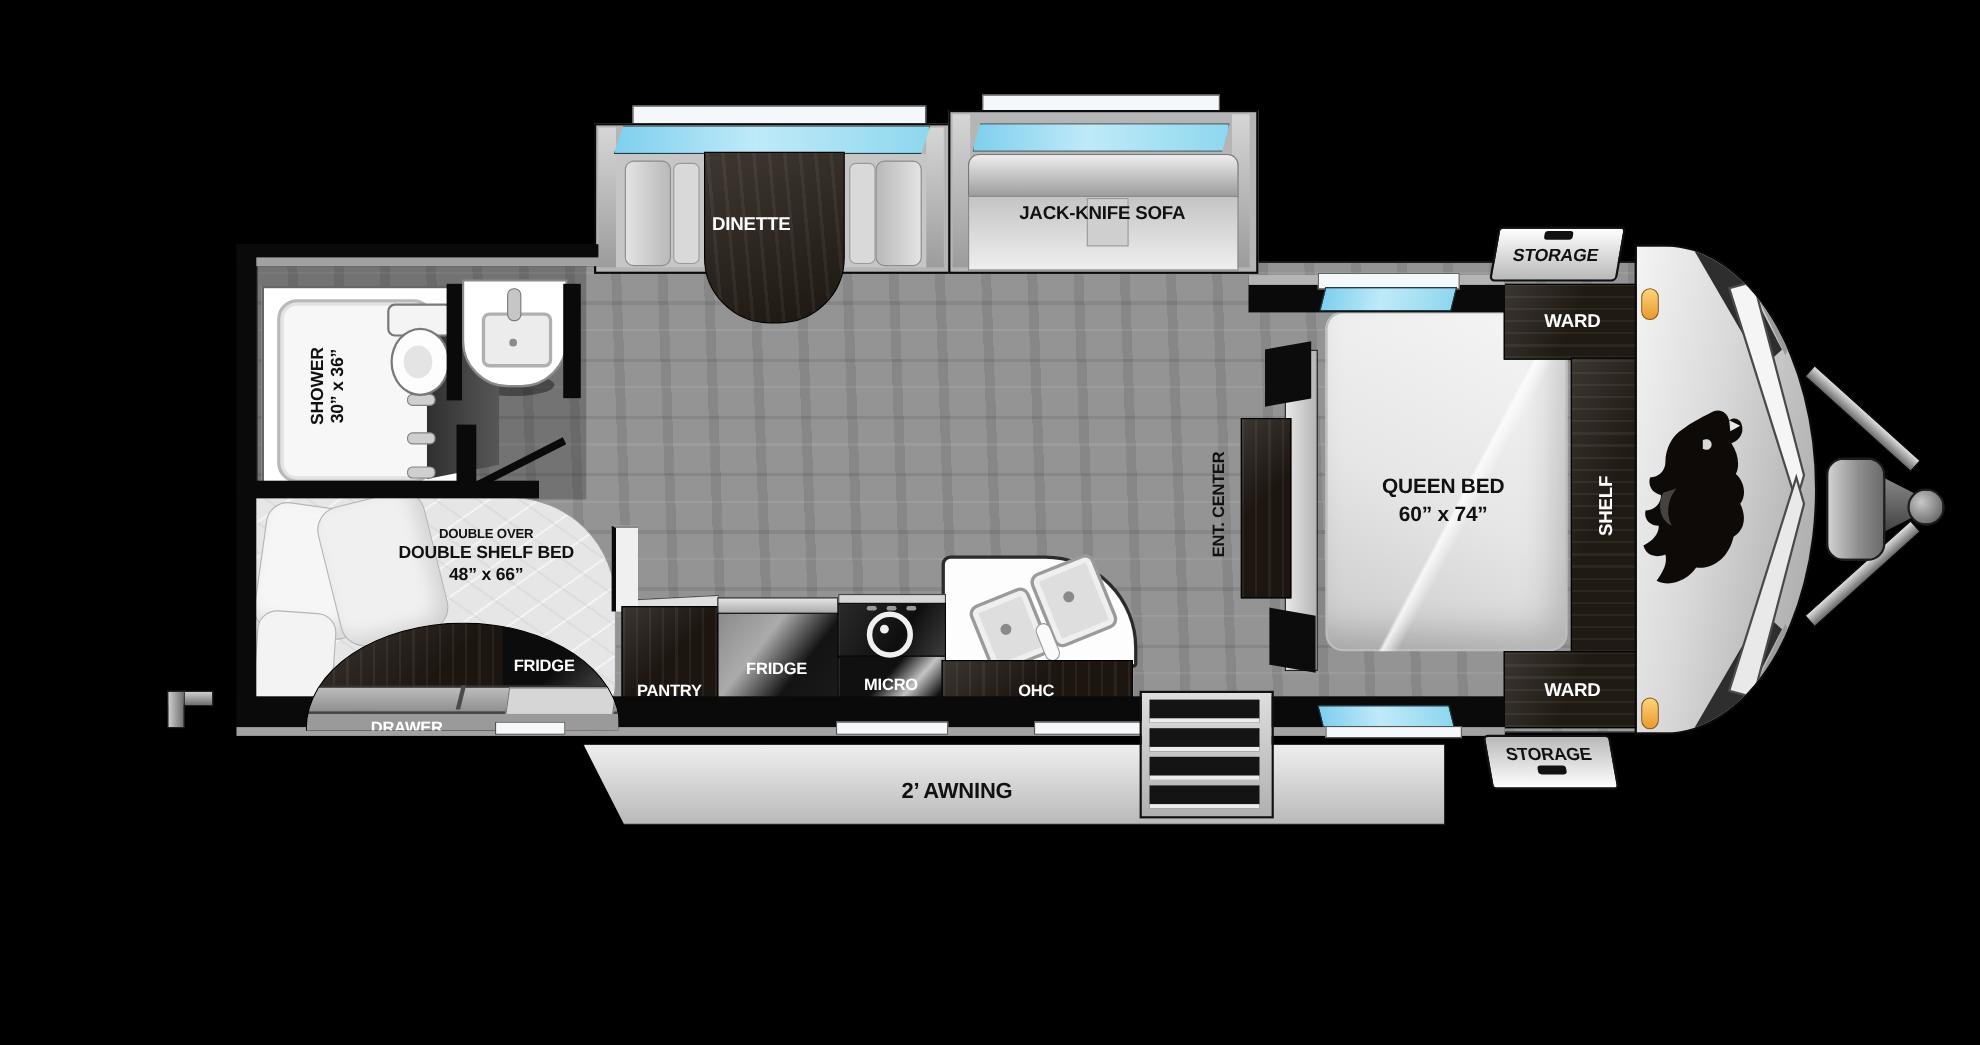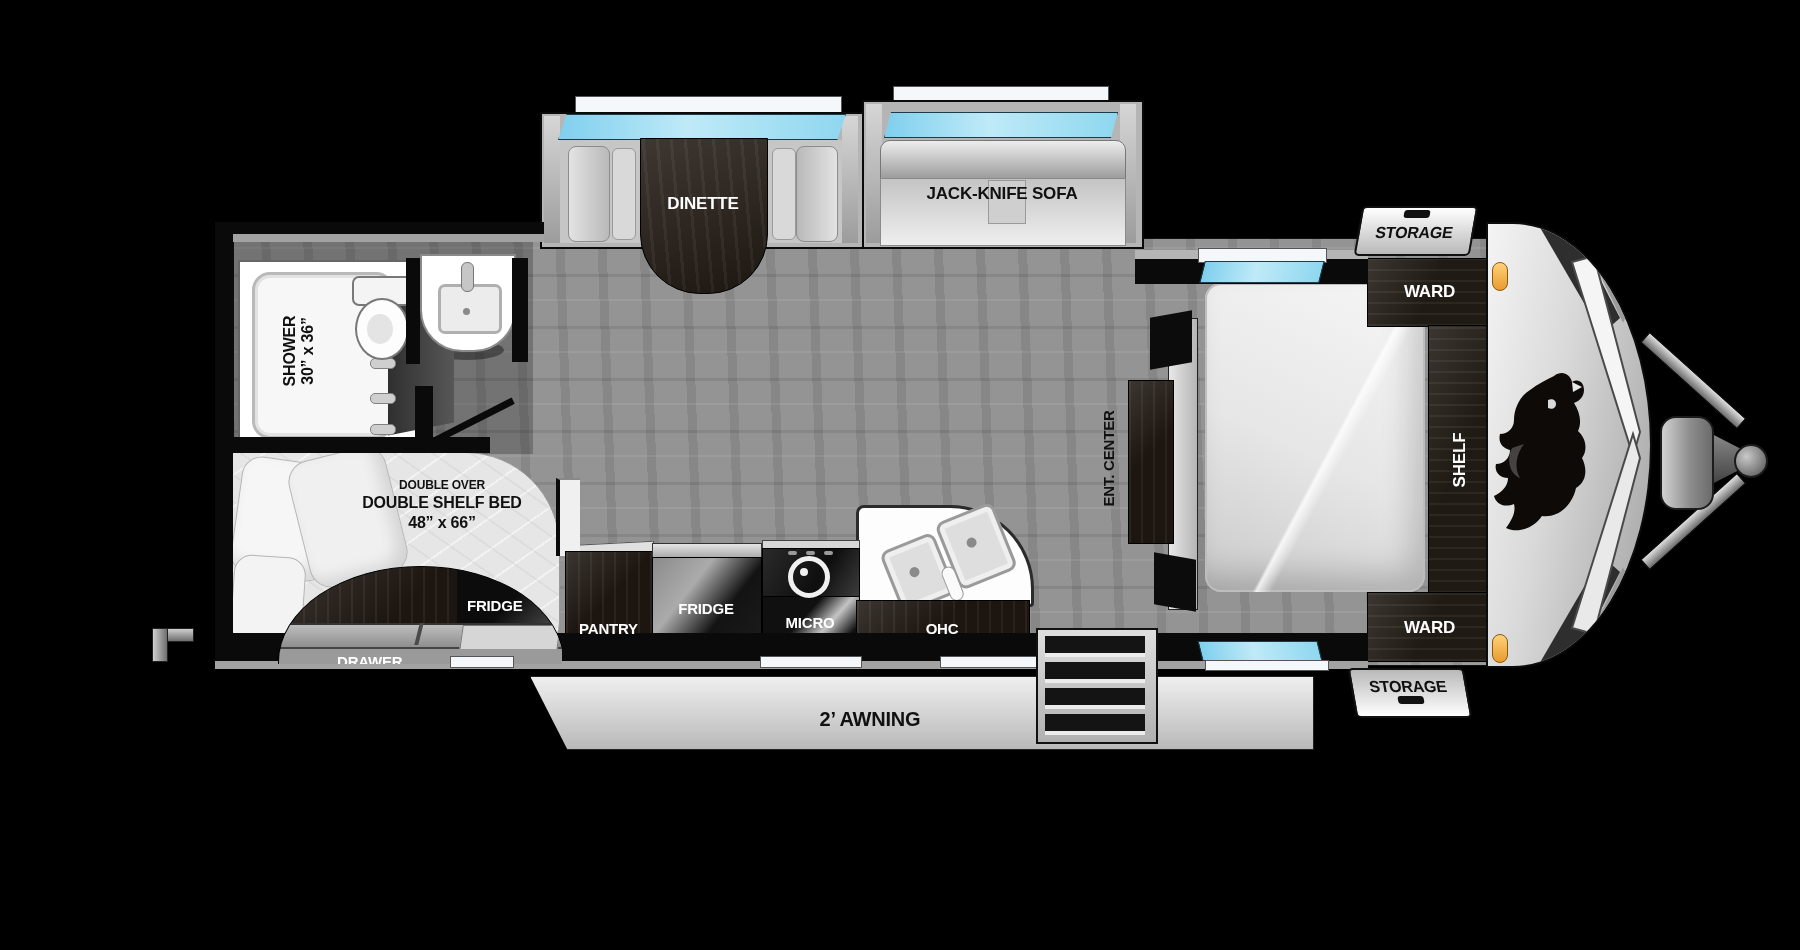--- a/index.html
+++ b/index.html
@@ -46,21 +46,21 @@
   <div class="abs bluewin" style="left:558px;top:114px;width:286px;height:24px;z-index:7;
               clip-path:polygon(3% 0,100% 0,97% 100%,0 100%);"></div>
   <div class="abs" style="left:560px;top:140px;width:282px;height:103px;background:#c6c6c6;z-index:7;"></div>
   <div class="abs" style="left:568px;top:146px;width:40px;height:94px;background:linear-gradient(90deg,#e3e3e3,#b9b9b9);border:1px solid #8c8c8c;border-radius:8px;z-index:8;"></div>
   <div class="abs" style="left:612px;top:148px;width:22px;height:90px;background:#d9d9d9;border:1px solid #9a9a9a;border-radius:6px;z-index:8;"></div>
   <div class="abs" style="left:796px;top:146px;width:40px;height:94px;background:linear-gradient(270deg,#e3e3e3,#b9b9b9);border:1px solid #8c8c8c;border-radius:8px;z-index:8;"></div>
   <div class="abs" style="left:772px;top:148px;width:22px;height:90px;background:#d9d9d9;border:1px solid #9a9a9a;border-radius:6px;z-index:8;"></div>
   <div class="abs" style="left:640px;top:138px;width:126px;height:154px;border-radius:0 0 60px 60px;z-index:9;
               background-color:#241c15;background-image:repeating-linear-gradient(85deg, rgba(255,255,255,.05) 0 3px, rgba(0,0,0,0) 3px 14px),linear-gradient(160deg, rgba(255,255,255,.12), rgba(0,0,0,.2));
               border:1px solid #000;"></div>
-  <div class="abs lbl lblw ctr" style="left:640px;top:194px;width:126px;font-size:17px;z-index:10;">DINETTE</div>
+  <div class="abs lbl lblw ctr" style="left:620px;top:194px;width:126px;font-size:17px;z-index:10;">DINETTE</div>
 
   <div class="abs whitewin" style="left:893px;top:86px;width:214px;height:16px;z-index:6;"></div>
   <div class="abs" style="left:862px;top:100px;width:278px;height:145px;background:#b5b5b5;border:2px solid #0a0a0a;z-index:6;"></div>
   <div class="abs slidewall" style="left:866px;top:104px;width:16px;height:139px;z-index:7;"></div>
   <div class="abs slidewall" style="left:1120px;top:104px;width:16px;height:139px;z-index:7;"></div>
   <div class="abs bluewin" style="left:884px;top:112px;width:232px;height:24px;z-index:7;
               clip-path:polygon(3% 0,100% 0,97% 100%,0 100%);"></div>
   <div class="abs" style="left:880px;top:140px;width:244px;height:38px;background:linear-gradient(180deg,#ededed,#9b9b9b);border:1px solid #777;border-radius:10px 10px 0 0;z-index:8;"></div>
   <div class="abs" style="left:880px;top:178px;width:244px;height:66px;background:linear-gradient(180deg,#c4c4c4,#efefef);border:1px solid #8a8a8a;z-index:8;"></div>
   <div class="abs" style="left:988px;top:180px;width:36px;height:42px;background:#cfcfcf;border:1px solid #9a9a9a;z-index:9;"></div>
@@ -81,20 +81,24 @@
   <div class="abs whitewin" style="left:760px;top:656px;width:100px;height:10px;z-index:8;"></div>
   <div class="abs whitewin" style="left:940px;top:656px;width:100px;height:10px;z-index:8;"></div>
   <div class="abs bluewin" style="left:1200px;top:641px;width:118px;height:18px;transform:skewX(14deg);z-index:8;"></div>
   <div class="abs whitewin" style="left:1205px;top:660px;width:122px;height:9px;z-index:8;"></div>
 
   <div class="abs" style="left:1205px;top:283px;width:220px;height:309px;z-index:4;border-radius:16px;
               background:linear-gradient(205deg,#f6f6f6 0%,#e6e6e6 55%,#c9c9c9 100%);
               box-shadow:inset 0 0 0 2px #bdbdbd, inset -14px -18px 30px rgba(0,0,0,.18);"></div>
   <div class="abs" style="left:1205px;top:283px;width:220px;height:309px;z-index:4;border-radius:16px;
               background:linear-gradient(118deg, rgba(0,0,0,0) 55%, rgba(255,255,255,.8) 56%, rgba(0,0,0,0) 60%);"></div>
+  <div class="abs ctr" style="left:1212px;top:432px;width:200px;z-index:5;">
+    <div class="lbl" style="font-size:19px;">QUEEN BED</div>
+    <div class="lbl" style="font-size:19px;margin-top:4px;">60” x 74”</div>
+  </div>
 
   <div class="abs" style="left:1168px;top:318px;width:28px;height:290px;background:linear-gradient(90deg,#e8e8e8,#b5b5b5);border:1px solid #222;z-index:4;"></div>
   <div class="abs" style="left:1150px;top:314px;width:42px;height:52px;background:#0c0c0c;transform:skewY(-10deg);z-index:4;"></div>
   <div class="abs" style="left:1154px;top:556px;width:42px;height:52px;background:#0c0c0c;transform:skewY(10deg);z-index:4;"></div>
   <div class="abs darkwood" style="left:1128px;top:380px;width:44px;height:162px;border:1px solid #000;z-index:5;"></div>
   <div class="abs lbl ctr vrot" style="left:1028px;top:450px;width:160px;font-size:15px;z-index:5;">ENT. CENTER</div>
 
   <div class="abs darkwood-h" style="left:1367px;top:258px;width:125px;height:67px;border:1px solid #000;z-index:5;"></div>
   <div class="abs lbl lblw ctr" style="left:1367px;top:282px;width:125px;font-size:17px;z-index:6;">WARD</div>
   <div class="abs darkwood-h" style="left:1428px;top:325px;width:64px;height:267px;border:1px solid #000;z-index:5;"></div>

